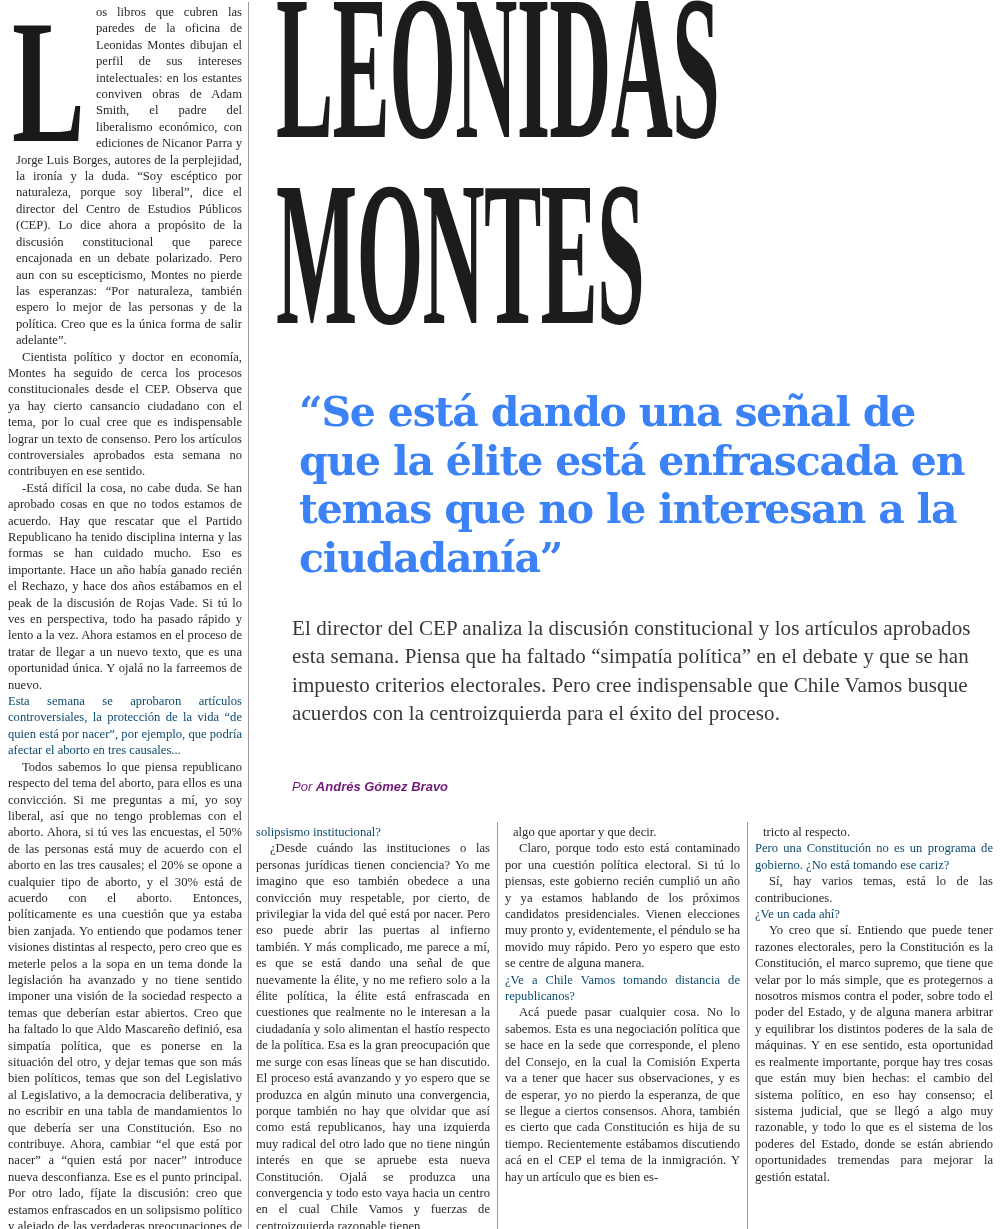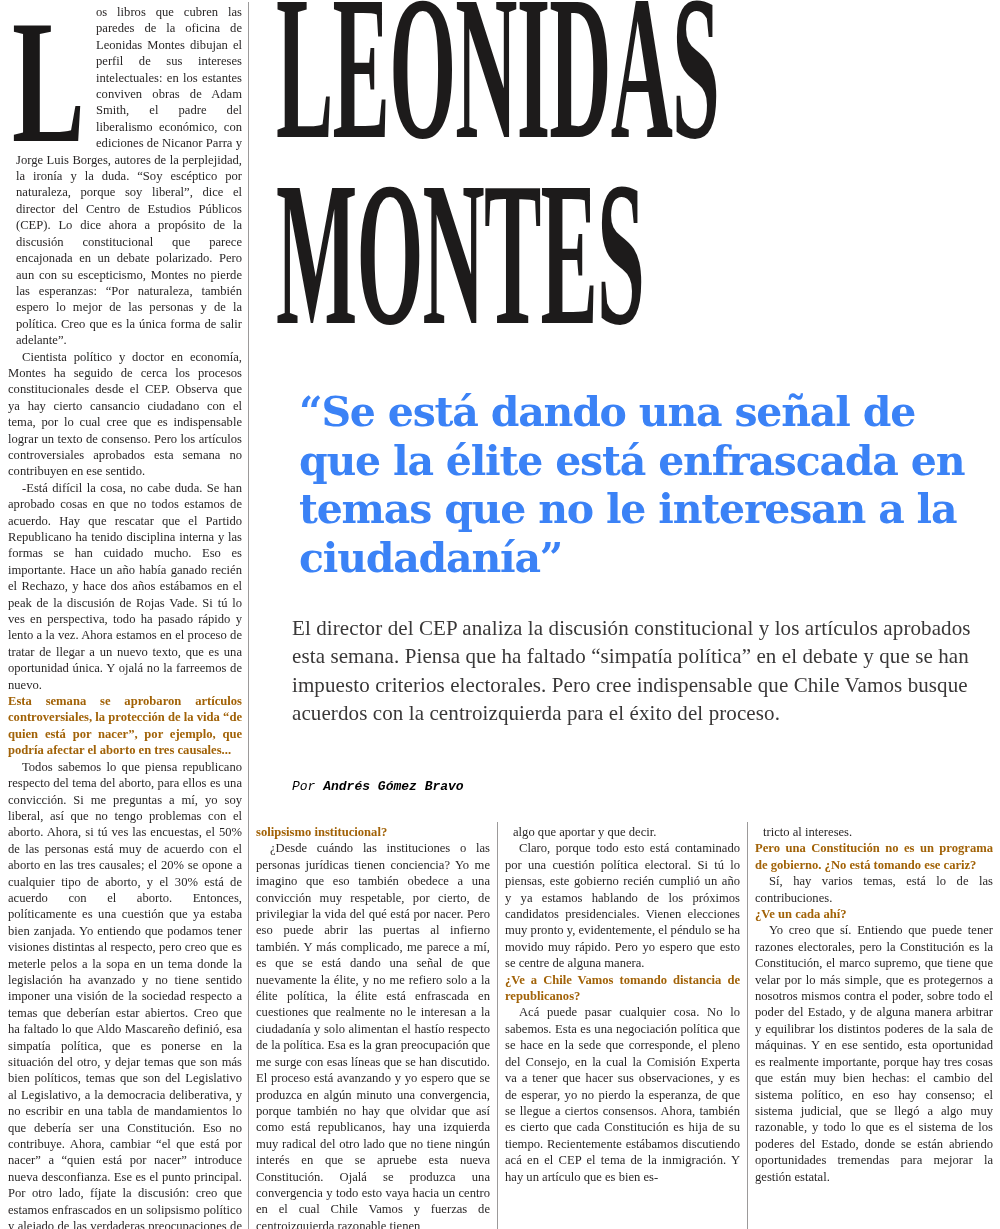--- a/index.html
+++ b/index.html
@@ -7,21 +7,21 @@
   .col-text {
     font-family: "Liberation Serif", "DejaVu Serif", serif;
     font-size: 12.6px;
     line-height: 16.4px;
     text-align: justify;
     hyphens: manual;
     color: #2a2727;
   }
   .col-text p { margin: 0; text-indent: 14px; }
   .col-text p.noindent { text-indent: 0; margin-left: 8px; }
-  .col-text p.q { text-indent: 0; font-weight: bold; color: #a16207; }
+  .col-text p.q { text-indent: 0; font-weight: normal; color: #0c4a6e; }
 
   #col1 { position: absolute; left: 8px; top: 4px; width: 234px; }
   #col2 { position: absolute; left: 256px; top: 824px; width: 234px; }
   #col3 { position: absolute; left: 505px; top: 824px; width: 235px; }
   #col4 { position: absolute; left: 755px; top: 824px; width: 238px; }
 
   .vrule { position: absolute; width: 1px; background: #9c9a9a; }
   #rule1 { left: 248px; top: 2px; height: 1227px; }
   #rule2 { left: 497px; top: 822px; height: 407px; }
   #rule3 { left: 747px; top: 822px; height: 407px; }
@@ -59,22 +59,22 @@
     margin-left: 7px;
   }
   #deck {
     position: absolute; left: 292px; top: 614px; width: 700px;
     font-family: "Liberation Serif", "DejaVu Serif", serif;
     font-size: 21px; line-height: 28.4px; color: #3a3838;
     letter-spacing: 0.1px;
   }
   #byline {
     position: absolute; left: 292px; top: 779px;
-    font-family: Liberation Mono, monospace;
-    font-size: 13px; font-style: italic; color: #000000;
+    font-family: Liberation Sans, sans-serif;
+    font-size: 13px; font-style: italic; color: #701a75;
   }
   #byline b { font-weight: bold; }
 </style>
 </head>
 <body>
 
 <div class="vrule" id="rule1"></div>
 <div class="vrule" id="rule2"></div>
 <div class="vrule" id="rule3"></div>
 
@@ -110,19 +110,19 @@
 <div id="col3" class="col-text">
   <div class="col-body">
       <p class="noindent">algo que aportar y que decir.</p>
       <p>Claro, porque todo esto está contaminado por una cuestión política electoral. Si tú lo piensas, este gobierno recién cumplió un año y ya estamos hablando de los próximos candidatos presidenciales. Vienen elecciones muy pronto y, evidentemente, el péndulo se ha movido muy rápido. Pero yo espero que esto se centre de alguna manera.</p>
       <p class="q">¿Ve a Chile Vamos tomando distancia de republicanos?</p>
       <p>Acá puede pasar cualquier cosa. No lo sabemos. Esta es una negociación política que se hace en la sede que corresponde, el pleno del Consejo, en la cual la Comisión Experta va a tener que hacer sus observaciones, y es de esperar, yo no pierdo la esperanza, de que se llegue a ciertos consensos. Ahora, también es cierto que cada Constitución es hija de su tiempo. Recientemente estábamos discutiendo acá en el CEP el tema de la inmigración. Y hay un artículo que es bien es-</p>
     </div>
 </div>
 <div id="col4" class="col-text">
   <div class="col-body">
-      <p class="noindent">tricto al intereses.</p>
+      <p class="noindent">tricto al respecto.</p>
       <p class="q">Pero una Constitución no es un programa de gobierno. ¿No está tomando ese cariz?</p>
       <p>Sí, hay varios temas, está lo de las contribuciones.</p>
       <p class="q">¿Ve un cada ahí?</p>
       <p>Yo creo que sí. Entiendo que puede tener razones electorales, pero la Constitución es la Constitución, el marco supremo, que tiene que velar por lo más simple, que es protegernos a nosotros mismos contra el poder, sobre todo el poder del Estado, y de alguna manera arbitrar y equilibrar los distintos poderes de la sala de máquinas. Y en ese sentido, esta oportunidad es realmente importante, porque hay tres cosas que están muy bien hechas: el cambio del sistema político, en eso hay consenso; el sistema judicial, que se llegó a algo muy razonable, y todo lo que es el sistema de los poderes del Estado, donde se están abriendo oportunidades tremendas para mejorar la gestión estatal.</p>
     </div>
 </div>
 
 </body></html>

